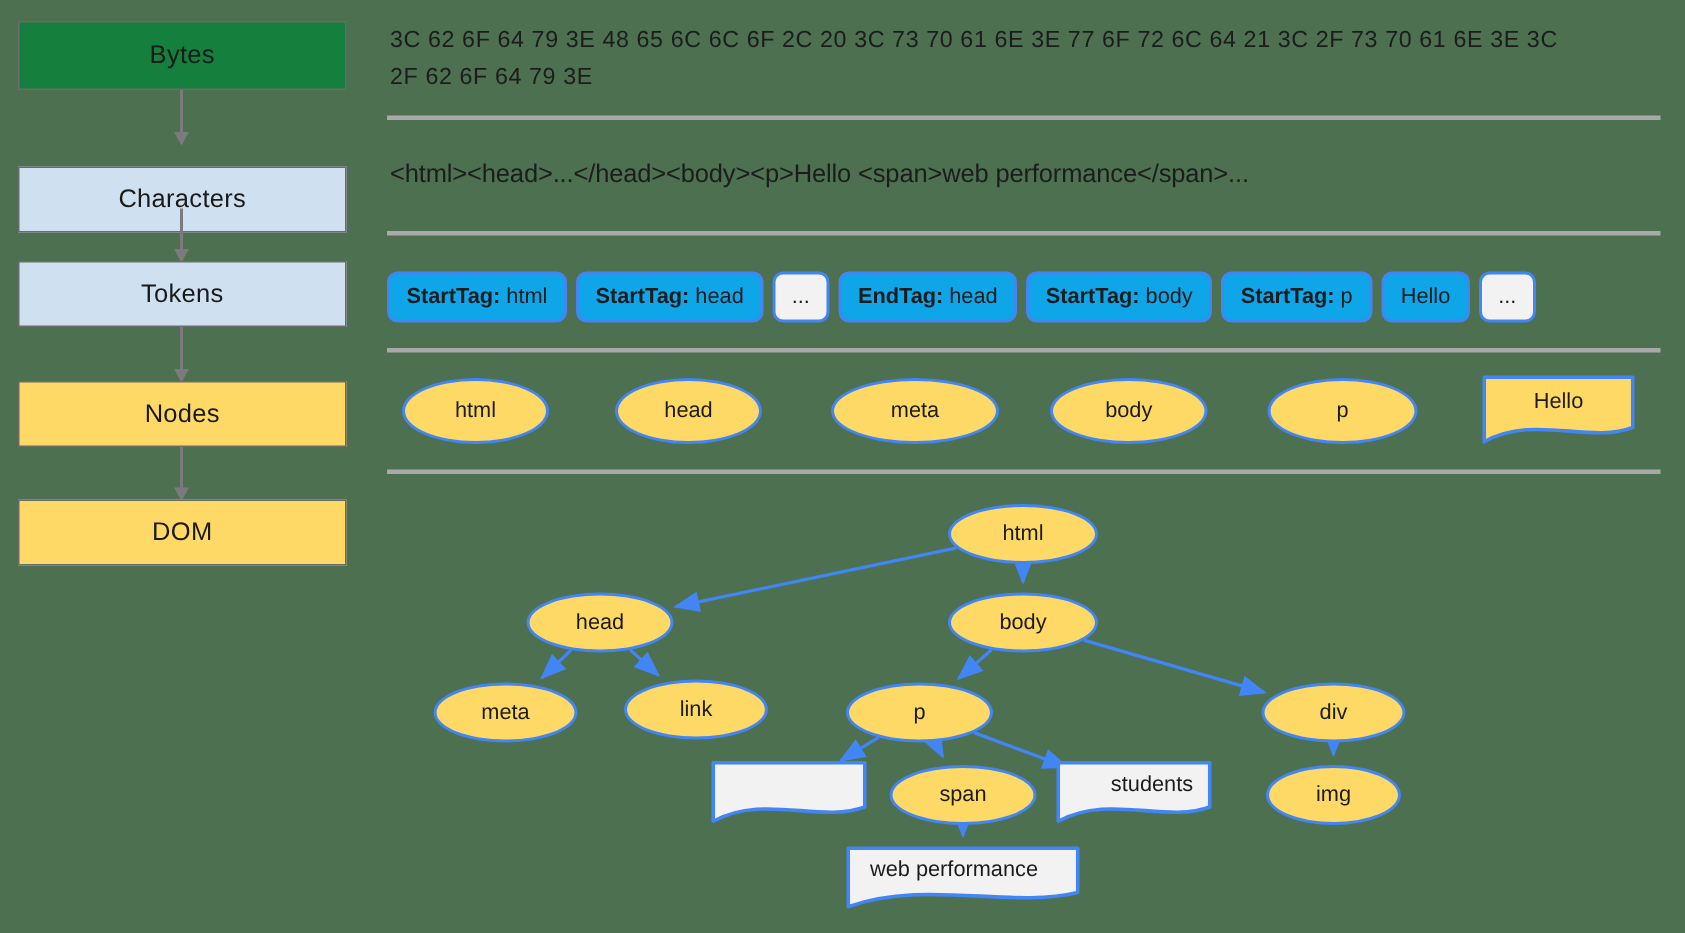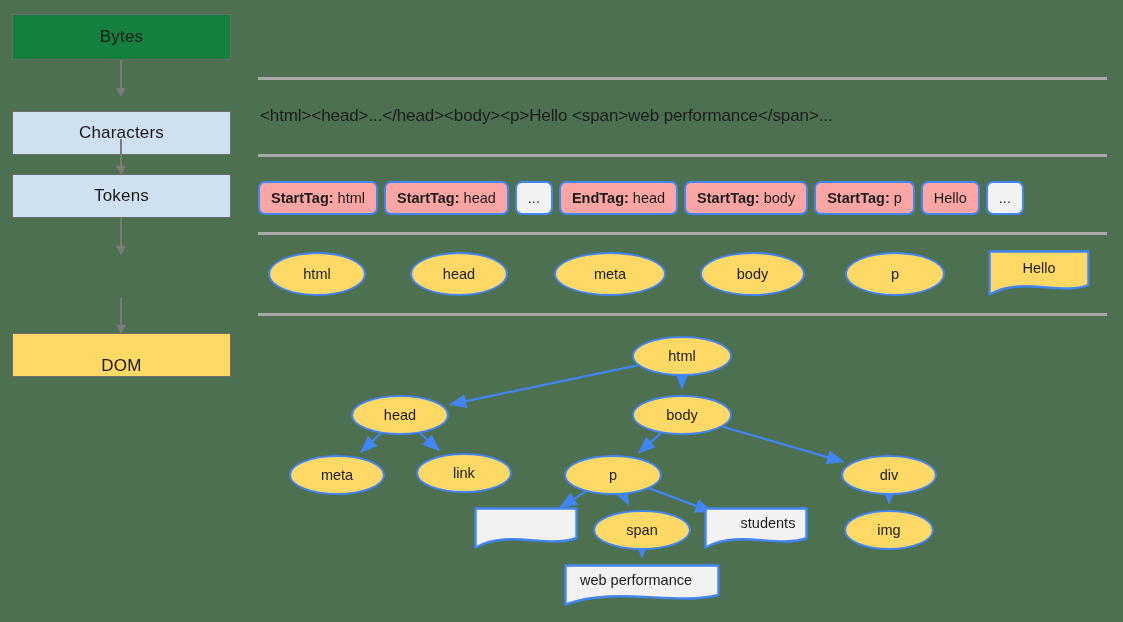--- a/index.html
+++ b/index.html
@@ -82,21 +82,21 @@
   .token-row {
     position: absolute;
     display: flex;
     align-items: center;
     gap: 6px;
   }
   .token {
     box-sizing: border-box;
     border: 2px solid #4285f4;
     border-radius: 7px;
-    background: #fca5a5;
+    background: #0ea5e9;
     height: 34px;
     display: flex;
     align-items: center;
     justify-content: center;
     padding: 0 11px;
     font-size: 14.5px;
     color: #1c1c1c;
     white-space: nowrap;
   }
   .token.plain { background: #f2f2f2; }
@@ -155,26 +155,30 @@
   <div class="pipe-box blue" style="left:12px; top:111px;  width:219px; height:44px;">
     <span>Characters</span>
   </div>
   <div class="pipe-arrow" style="left:120px; top:139px; height:35px;"></div>
 
   <div class="pipe-box blue" style="left:12px; top:174px; width:219px; height:44px;">
     <span>Tokens</span>
   </div>
   <div class="pipe-arrow" style="left:120px; top:218px; height:36px;"></div>
 
+  <div class="pipe-box yellow" style="left:12px; top:254px; width:219px; height:44px;">
+    <span>Nodes</span>
+  </div>
   <div class="pipe-arrow" style="left:120px; top:298px; height:35px;"></div>
 
-  <div class="pipe-box yellow" style="left:12px; top:333px; width:219px; height:44px;align-items:flex-end;">
+  <div class="pipe-box yellow" style="left:12px; top:333px; width:219px; height:44px;">
     <span>DOM</span>
   </div>
 
+  <div class="hex-text" style="left:260px; top:14px; width:800px;">3C 62 6F 64 79 3E 48 65 6C 6C 6F 2C 20 3C 73 70 61 6E 3E 77 6F 72 6C 64 21 3C 2F 73 70 61 6E 3E 3C 2F 62 6F 64 79 3E</div>
 
   <div class="sep" style="left:258px; top:77px; width:849px;"></div>
 
   <div class="chars-text" style="left:260px; top:106px;">&lt;html&gt;&lt;head&gt;...&lt;/head&gt;&lt;body&gt;&lt;p&gt;Hello &lt;span&gt;web performance&lt;/span&gt;...</div>
 
   <div class="sep" style="left:258px; top:154px; width:849px;"></div>
 
   <div class="token-row" id="token-row" style="left:258px; top:181px;">
       <div class="token">
         <b>StartTag:</b>

